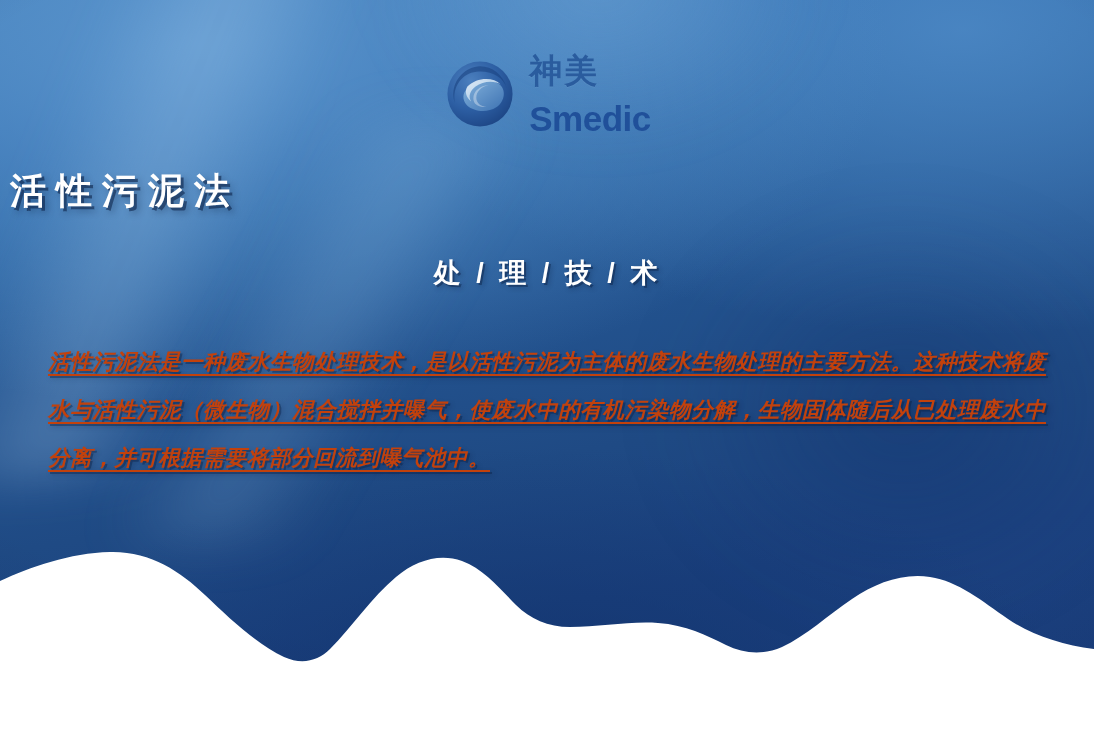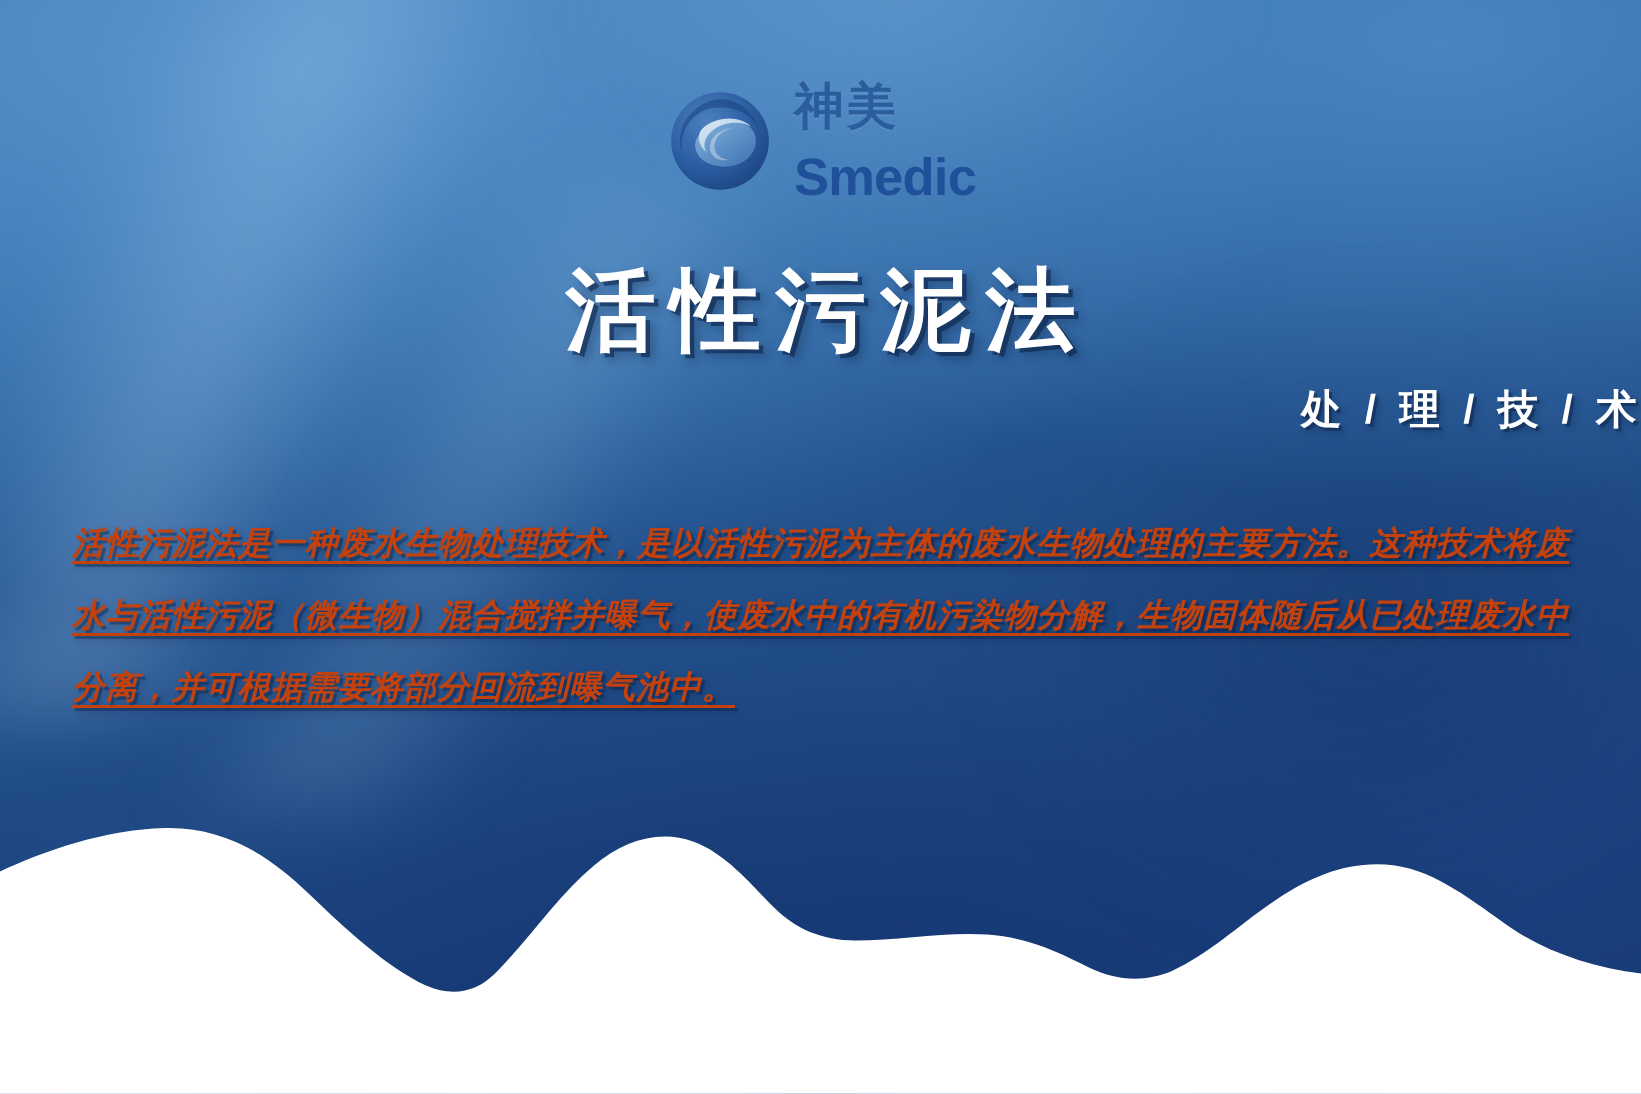--- a/index.html
+++ b/index.html
@@ -122,34 +122,34 @@
     color: #20509a;
     margin-top: 14px;
   }
 
   
   .title {
     position: absolute;
     left: 0;
     top: 167px;
     width: 100%;
-    text-align: center;
-    font-size: 60px;
+    text-align: left;
+    font-size: 36px;
     font-weight: 800;
     letter-spacing: 10px;
     color: #ffffff;
     text-shadow: 3px 3px 0 rgba(10,30,66,0.55), 5px 5px 7px rgba(6,20,50,0.35);
     text-indent: 10px;
   }
   .subtitle {
     position: absolute;
     left: 0;
     top: 255px;
     width: 100%;
-    text-align: right;
+    text-align: center;
     font-size: 27px;
     font-weight: 800;
     letter-spacing: 3px;
     color: #ffffff;
     text-shadow: 2px 2px 0 rgba(10,30,66,0.45), 3px 3px 5px rgba(6,20,50,0.30);
   }
   .subtitle .sep {
     padding: 0 2px;
   }
 

